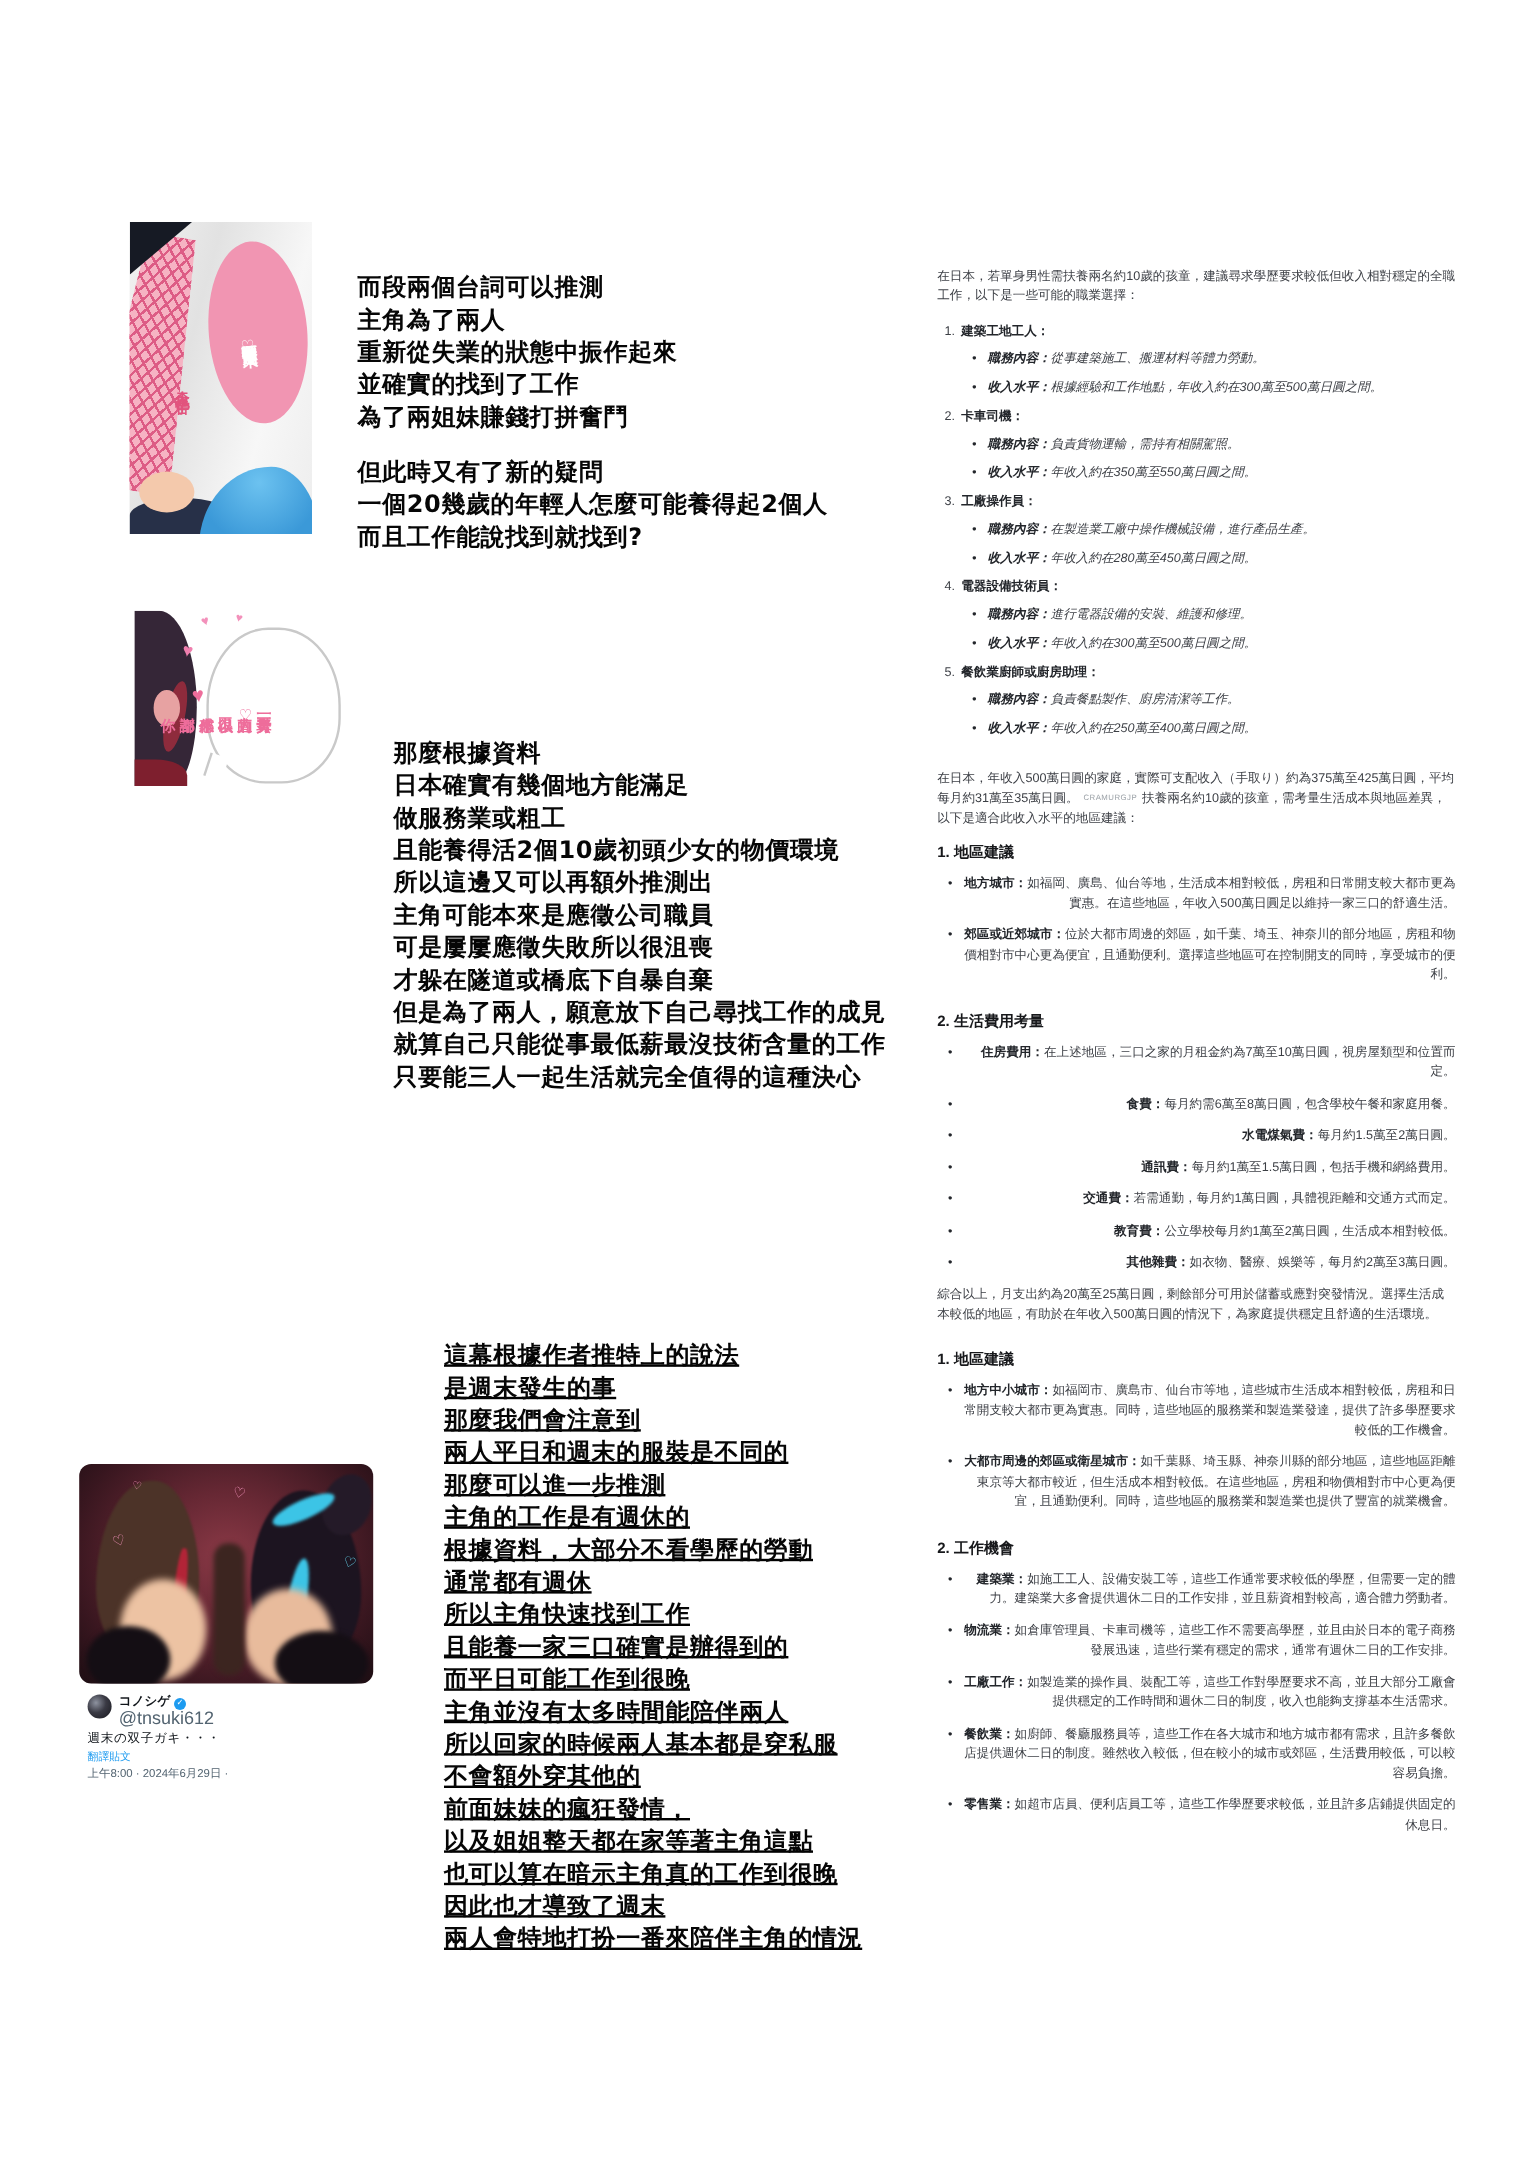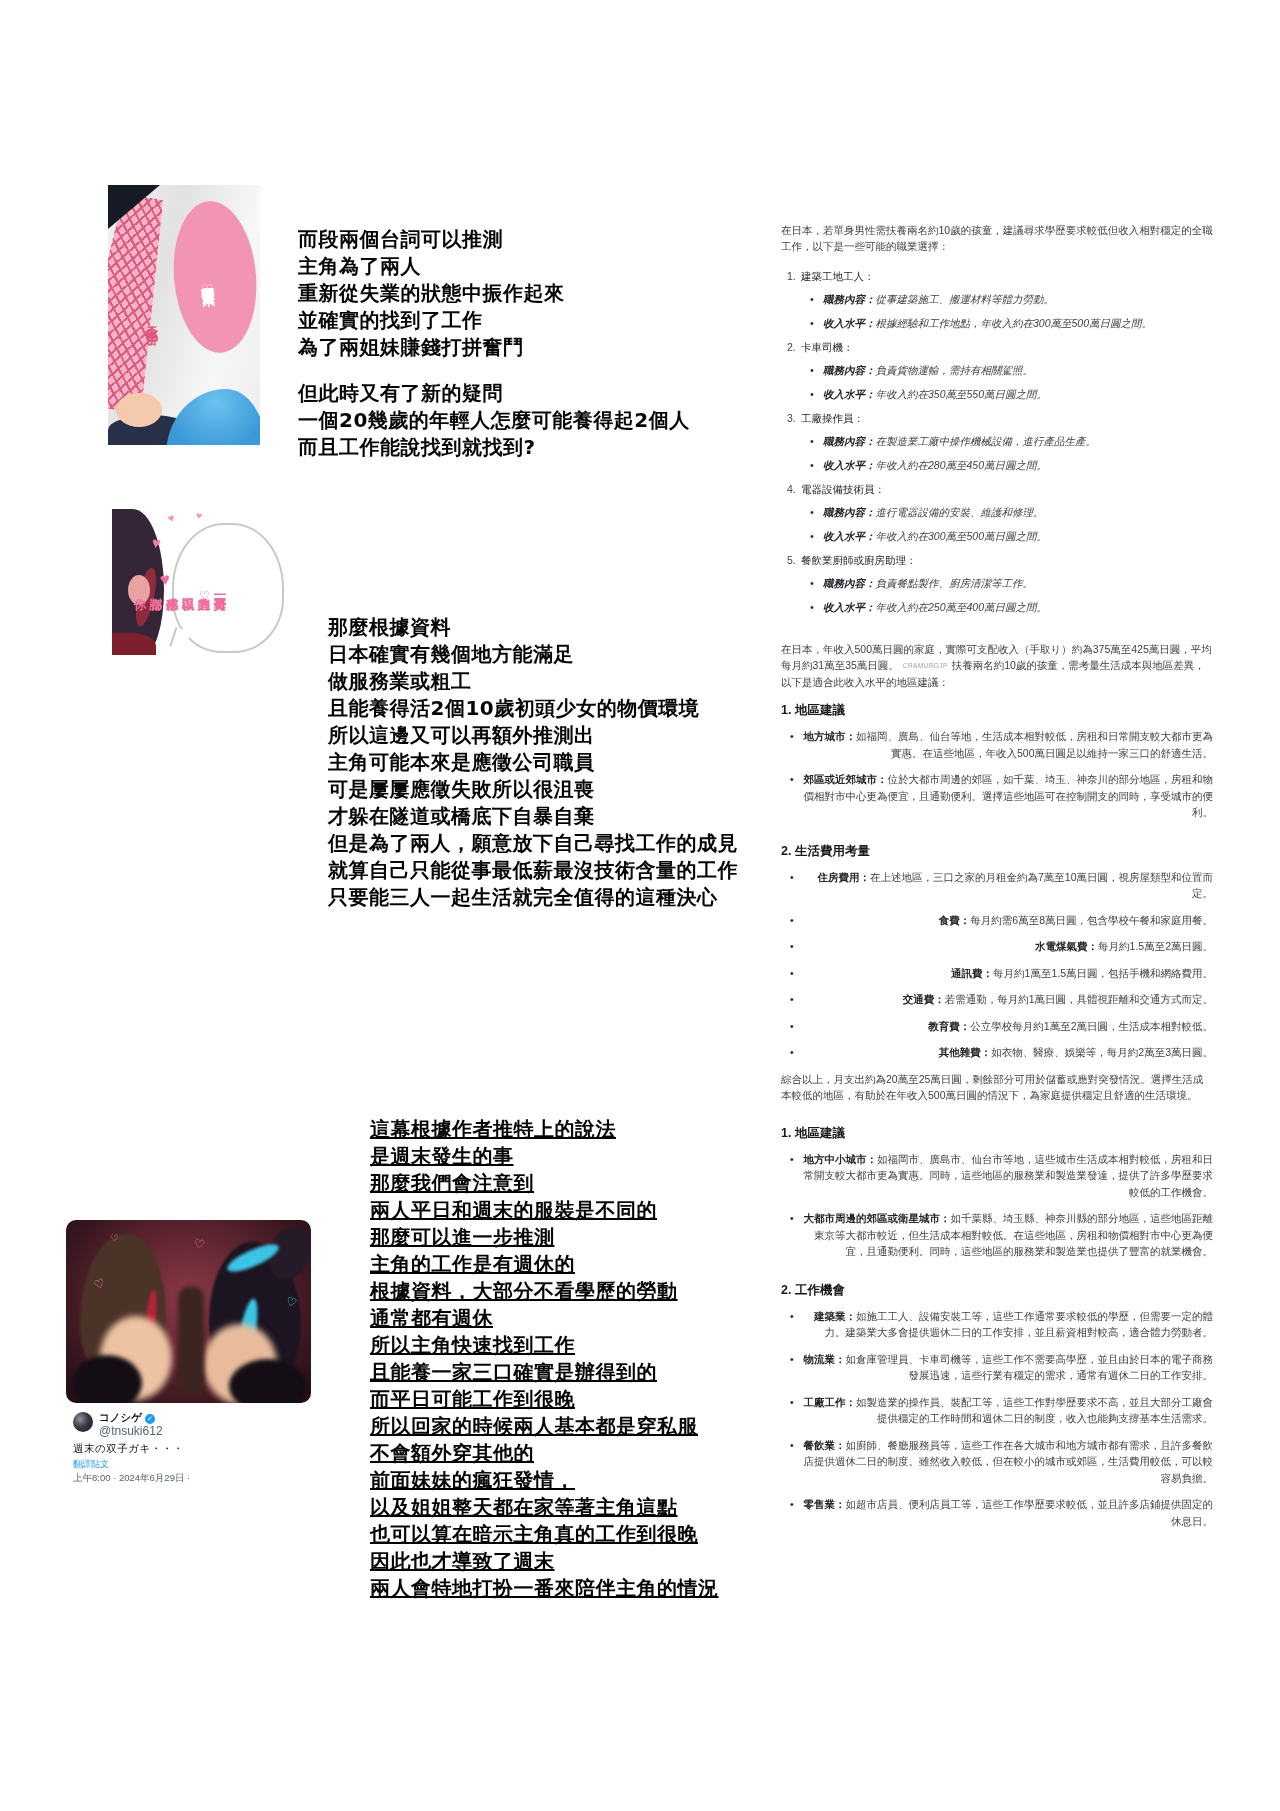--- a/index.html
+++ b/index.html
@@ -80,39 +80,39 @@
             filter:blur(2px);}
   .tm-laceR{right:4px;bottom:-10px;width:78px;height:54px;background:#140e14;border-radius:50%;
             filter:blur(2px);}
   .tm-heart{font-size:12px;line-height:1;filter:none;}
   .tweet-avatar{position:absolute;left:73px;top:1412px;width:20px;height:20px;border-radius:50%;
                 background:radial-gradient(circle at 35% 35%,#8e93a0 0%,#3a3a44 45%,#17171d 100%);}
   .tweet-name{position:absolute;left:99px;top:1411px;font-size:10.5px;font-weight:700;color:#0f1419;}
   .vbadge{display:inline-block;width:10px;height:10px;border-radius:50%;background:#1d9bf0;
           color:#fff;font-size:7px;line-height:10px;text-align:center;margin-left:3px;
           vertical-align:0px;font-weight:700;}
-  .tweet-handle{position:absolute;left:99px;top:1424px;font-size:12px;color:#536471;}
+  .tweet-handle{position:absolute;left:99px;top:1424px;font-size:15px;color:#536471;}
   .tweet-text{position:absolute;left:73px;top:1442px;font-size:10.5px;color:#0f1419;letter-spacing:.5px;}
   .tweet-translate{position:absolute;left:73px;top:1458px;font-size:9px;color:#1d9bf0;
                    text-decoration:none;font-weight:400;}
   .tweet-time{position:absolute;left:73px;top:1472px;font-size:9.5px;color:#536471;}
 
   
   .rcol{position:absolute;left:781px;top:222px;width:432px;font-size:10.5px;line-height:16px;
         color:#3c3f45;}
   .rc-p{margin:0 0 14px;}
   .rc-h{font-size:12.5px;font-weight:700;color:#17181b;margin:22px 0 10px;}
   .rc-p-cite{margin:26px 0 12px;}
   .rc-p-cite + .rc-h{margin-top:10px;}
   .cite-chip{display:inline-block;font-size:6.5px;color:#9aa0a6;letter-spacing:.4px;margin:0 4px;
              vertical-align:1px;text-transform:uppercase;}
   ol.rc-ol{list-style:none;margin:0 0 6px;padding:0 0 0 6px;}
   ol.rc-ol>li{margin:0 0 8px;}
   .rc-num{display:inline-block;min-width:14px;}
-  .rc-title{font-weight:400;color:#23262b;}
+  .rc-title{font-weight:700;color:#23262b;}
   ul.rc-olbul{list-style:none;margin:7px 0 0;padding:0 0 0 36px;}
   ul.rc-olbul>li{margin:0 0 8px;position:relative;font-style:italic;}
   ul.rc-olbul>li::before{content:"\2022";position:absolute;left:-13px;top:0;color:#23262b;}
   ul.rc-ul{list-style:none;margin:0 0 6px;padding:0 0 0 22px;text-align:right;}
   ul.rc-ul>li{margin:0 0 10px;position:relative;line-height:16.5px;}
   ul.rc-ul>li::before{content:"\2022";position:absolute;left:-13px;top:0;color:#23262b;}
   .rc-label{font-weight:700;color:#23262b;}
 </style>
 </head>
 <body>
@@ -188,20 +188,21 @@
       <div class="bigline">是週末發生的事</div>
       <div class="bigline">那麼我們會注意到</div>
       <div class="bigline">兩人平日和週末的服裝是不同的</div>
       <div class="bigline">那麼可以進一步推測</div>
       <div class="bigline">主角的工作是有週休的</div>
       <div class="bigline">根據資料，大部分不看學歷的勞動</div>
       <div class="bigline">通常都有週休</div>
       <div class="bigline">所以主角快速找到工作</div>
       <div class="bigline">且能養一家三口確實是辦得到的</div>
       <div class="bigline">而平日可能工作到很晚</div>
+      <div class="bigline">主角並沒有太多時間能陪伴兩人</div>
       <div class="bigline">所以回家的時候兩人基本都是穿私服</div>
       <div class="bigline">不會額外穿其他的</div>
       <div class="bigline">前面妹妹的瘋狂發情，</div>
       <div class="bigline">以及姐姐整天都在家等著主角這點</div>
       <div class="bigline">也可以算在暗示主角真的工作到很晚</div>
       <div class="bigline">因此也才導致了週末</div>
       <div class="bigline">兩人會特地打扮一番來陪伴主角的情況</div>
     </div>
 
   <div class="tweet-media">

